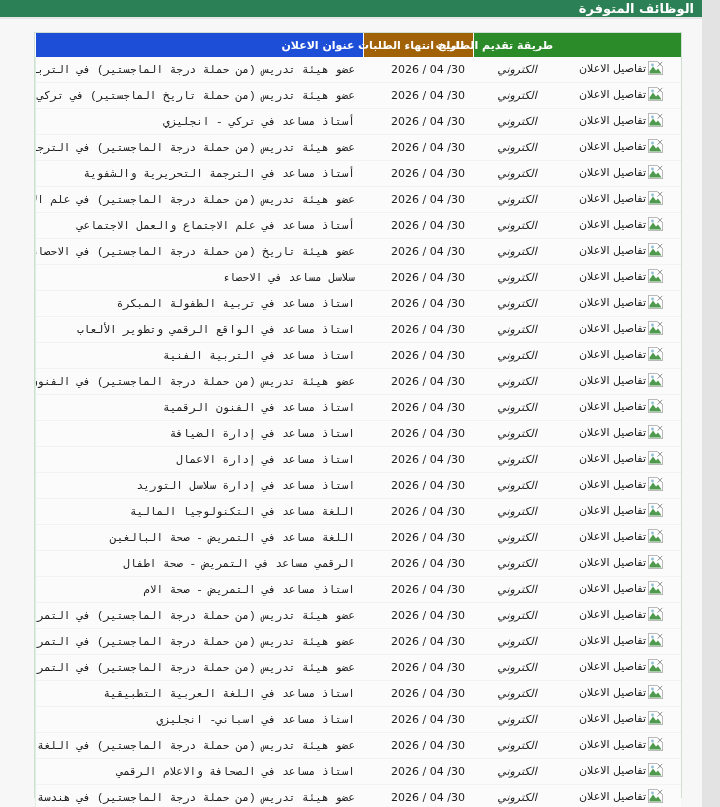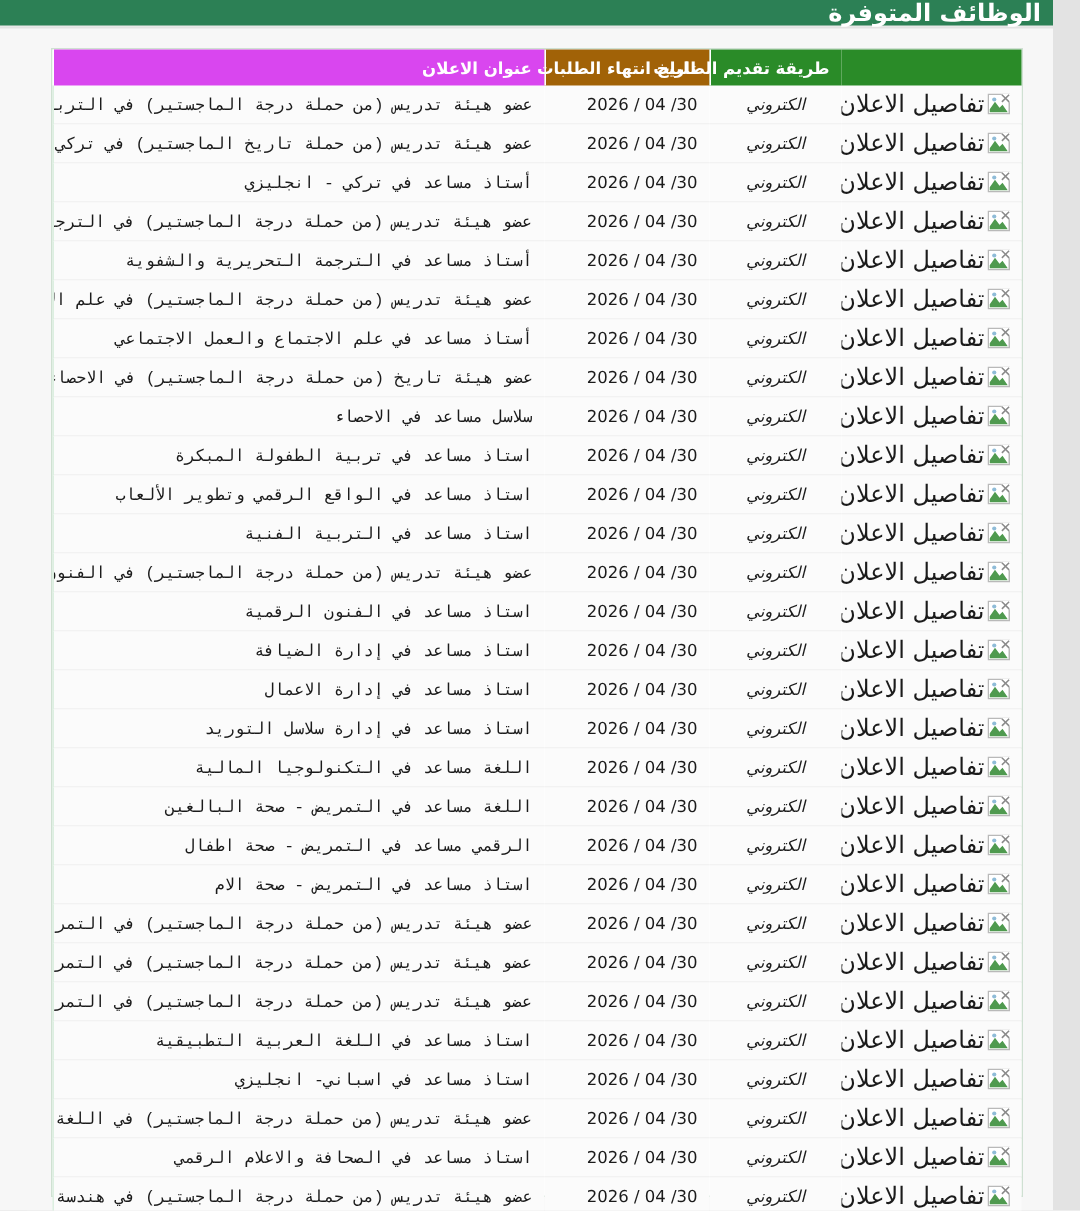--- a/index.html
+++ b/index.html
@@ -29,21 +29,21 @@
     background: #2c8055;
     box-sizing: border-box;
     display: flex;
     align-items: center;
     justify-content: flex-start;
     padding: 0 8px 0 0;
     border-bottom: 1px solid #e8e8e8;
   }
   .topbar-title {
     color: #ffffff;
-    font-size: 16px;
+    font-size: 13px;
     font-weight: bold;
     line-height: 18px;
     white-space: nowrap;
     letter-spacing: 0;
   }
   
   .page {
     position: absolute;
     top: 19px;
     left: 0;
@@ -139,21 +139,21 @@
 
   
   .details-link {
     display: inline-flex;
     align-items: center;
     justify-content: center;
     gap: 2px;
     direction: rtl;
     text-decoration: none;
     color: #1b1b1b;
-    font-size: 16px;
+    font-size: 11px;
     line-height: 1;
     white-space: nowrap;
     cursor: pointer;
   }
   .broken-img {
     display: inline-block;
     width: 15px;
     height: 14px;
     position: relative;
     flex: 0 0 auto;
@@ -180,21 +180,21 @@
           <col class="w-details">
           <col class="w-method">
           <col class="w-date">
           <col class="w-title">
         </colgroup>
         <thead>
           <tr>
             <th class="col-details" style="background: rgb(42, 139, 40);"></th>
             <th class="col-method" style="background: rgb(42, 139, 40);">طريقة تقديم الطلبات</th>
             <th class="col-date" style="background: #a16207;">تاريخ انتهاء الطلبات</th>
-            <th class="col-title" style="background: #d946ef;">عنوان الاعلان</th>
+            <th class="col-title" style="background: #1d4ed8;">عنوان الاعلان</th>
           </tr>
         </thead>
         <tbody id="jobs-body">
   <tr>
     <td class="col-details">
       <a class="details-link" href="#">
         <span class="broken-img">
           <svg width="15" height="14" viewBox="0 0 15 14" xmlns="http://www.w3.org/2000/svg">
             <rect x="0.5" y="0.5" width="14" height="13" fill="#ffffff" stroke="#b9b9b9" stroke-width="1"></rect>
             <path d="M1.5 10.5 L5 5.5 L8 9.5 L10 7.5 L13.5 12.5 L1.5 12.5 Z" fill="#4f9a4f"></path>

